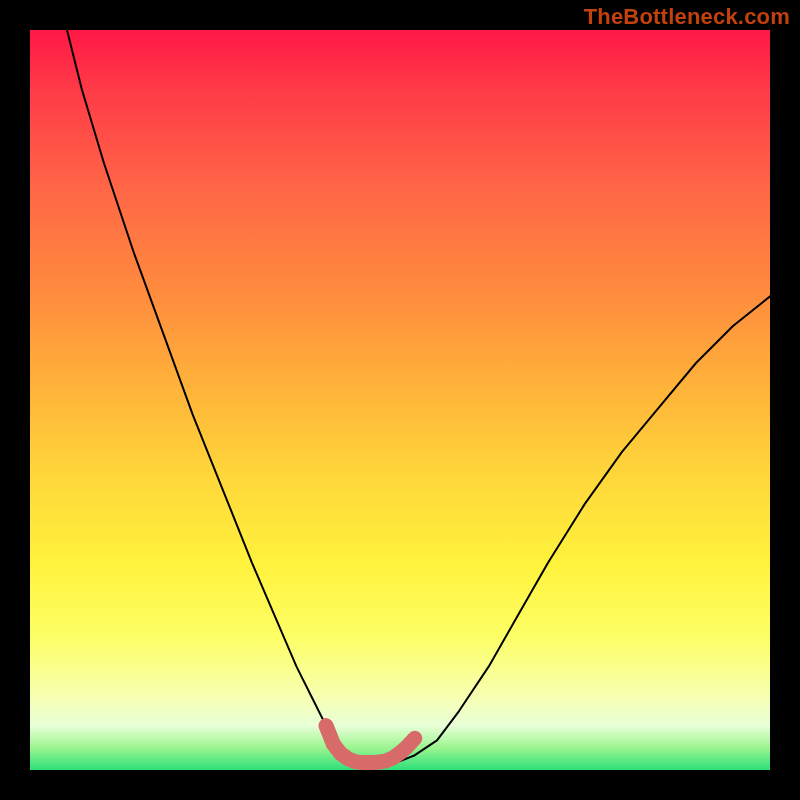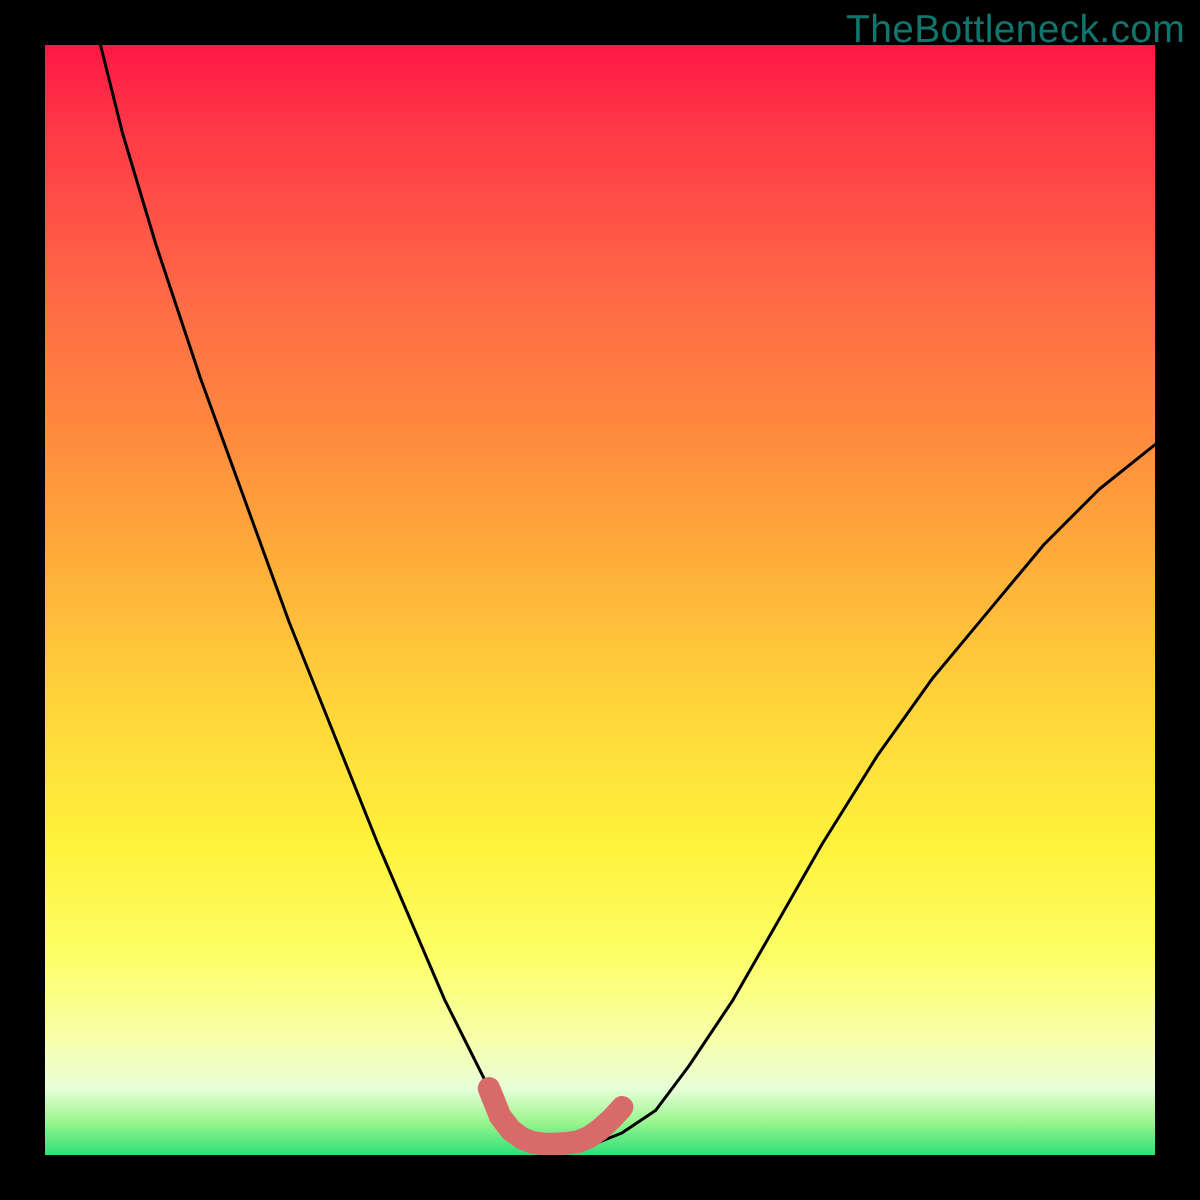--- a/index.html
+++ b/index.html
@@ -14,23 +14,23 @@
   .frame {
     position: relative;
     width: 800px;
     height: 800px;
     background: #000;
   }
   .watermark {
     position: absolute;
     top: 4px;
     right: 10px;
-    color: #0f766e;
-    font-size: 26px;
-    font-weight: 400;
+    color: #c2410c;
+    font-size: 22px;
+    font-weight: 700;
     letter-spacing: 0.2px;
     z-index: 20;
   }
   .plot-area {
     position: absolute;
     left: 30px;
     top: 30px;
     width: 740px;
     height: 740px;
     overflow: hidden;

